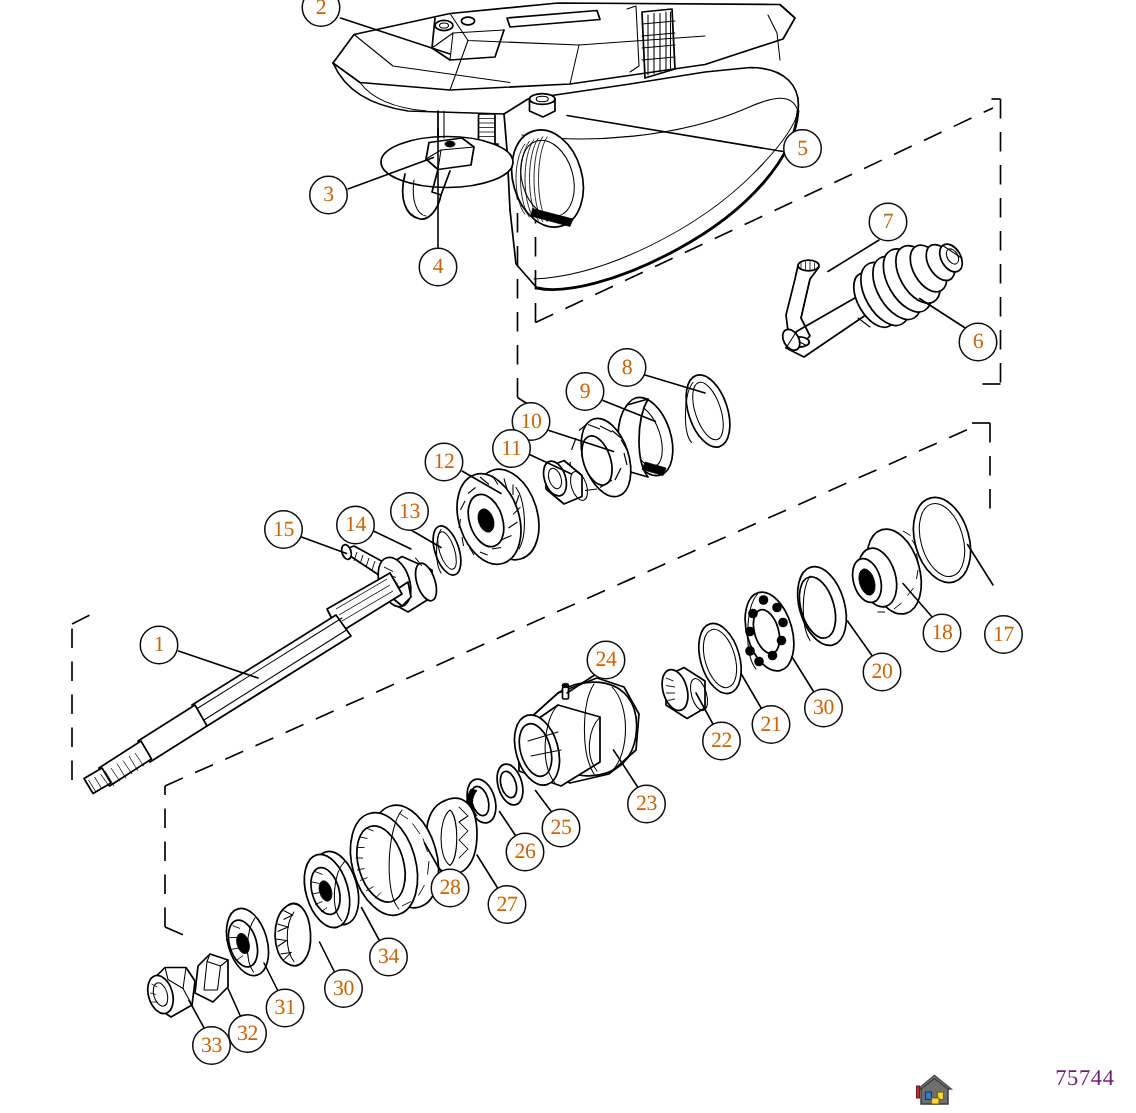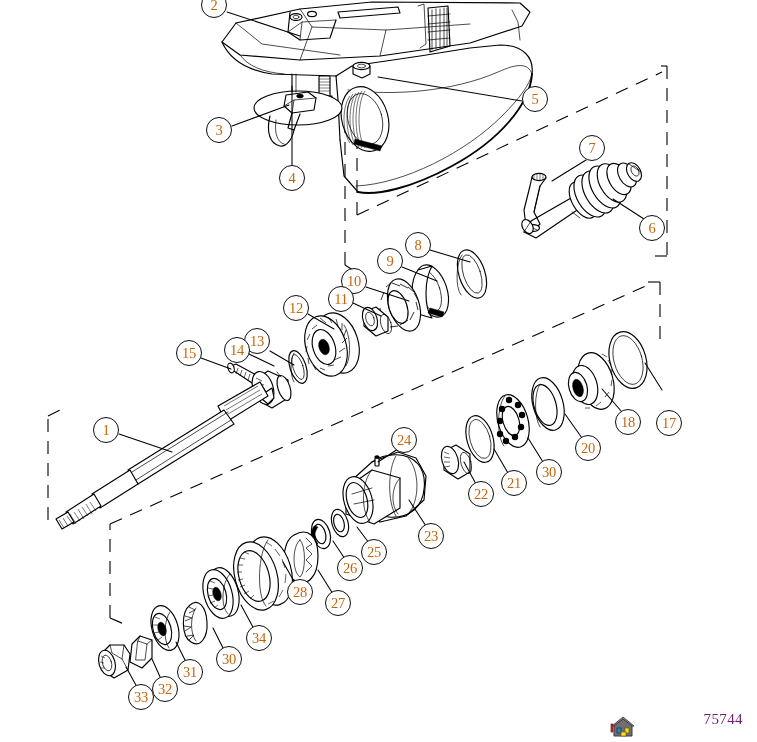--- a/index.html
+++ b/index.html
@@ -617,21 +617,21 @@
       <div class="callout" style="left: 219px; top: 130px;">3</div>
       <div class="callout" style="left: 292px; top: 178px;">4</div>
       <div class="callout" style="left: 535px; top: 99px;">5</div>
       <div class="callout" style="left: 652px; top: 228px;">6</div>
       <div class="callout" style="left: 592px; top: 148px;">7</div>
       <div class="callout" style="left: 418px; top: 245px;">8</div>
       <div class="callout" style="left: 390px; top: 261px;">9</div>
       <div class="callout" style="left: 354px; top: 281px;">10</div>
       <div class="callout" style="left: 341px; top: 299px;">11</div>
       <div class="callout" style="left: 296px; top: 308px;">12</div>
-      <div class="callout" style="left: 257px; top: 341px;">13</div>
+      <div class="callout" style="left: 273px; top: 341px;">13</div>
       <div class="callout" style="left: 237px; top: 350px;">14</div>
       <div class="callout" style="left: 189px; top: 353px;">15</div>
       <div class="callout" style="left: 106px; top: 430px;">1</div>
       <div class="callout" style="left: 669px; top: 399px; margin-top: 11px;">17</div>
       <div class="callout" style="left: 628px; top: 422px;">18</div>
       <div class="callout" style="left: 588px; top: 448px;">20</div>
       <div class="callout" style="left: 549px; top: 472px;">30</div>
       <div class="callout" style="left: 514px; top: 483px;">21</div>
       <div class="callout" style="left: 481px; top: 494px;">22</div>
       <div class="callout" style="left: 431px; top: 536px;">23</div>

